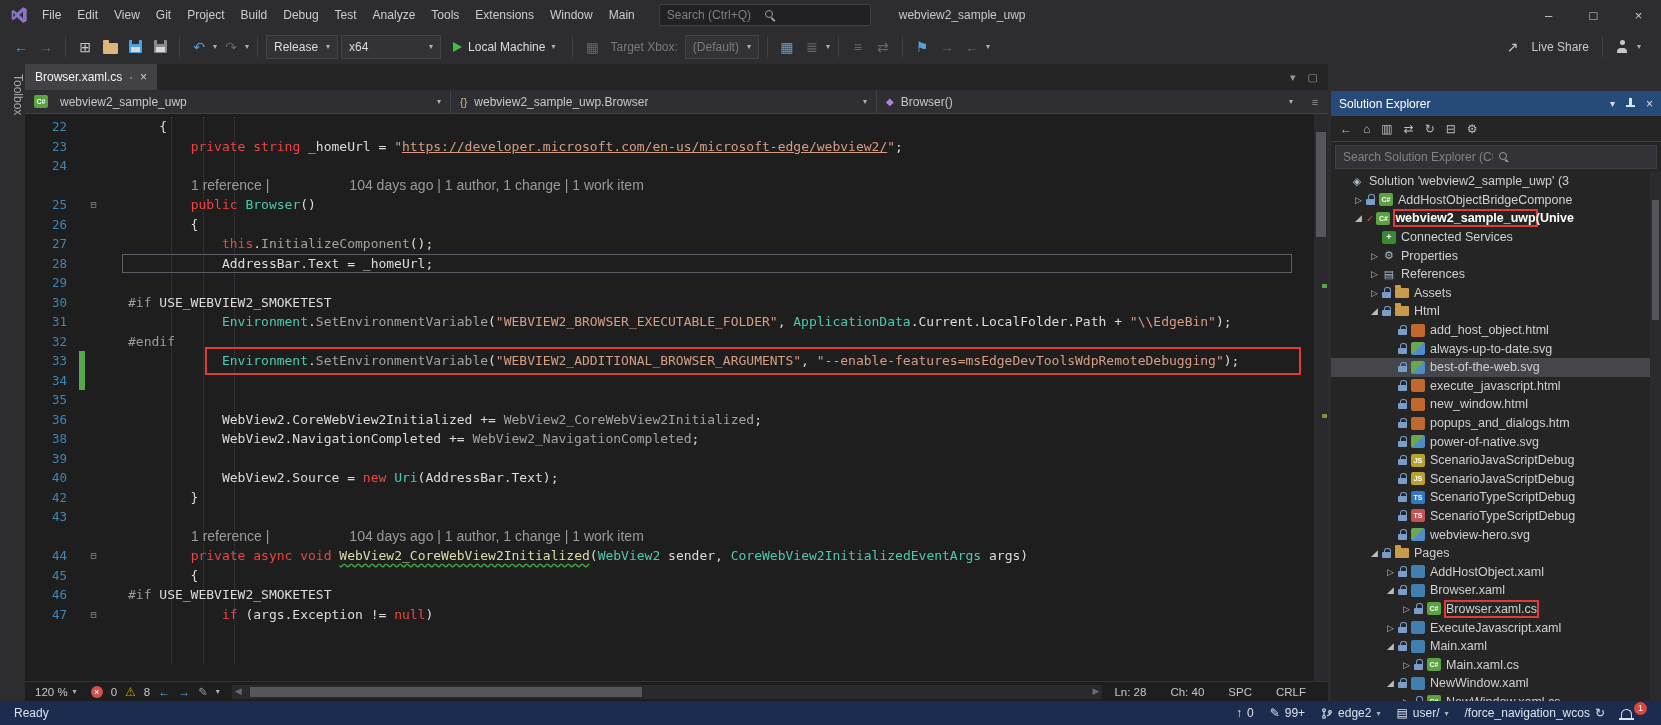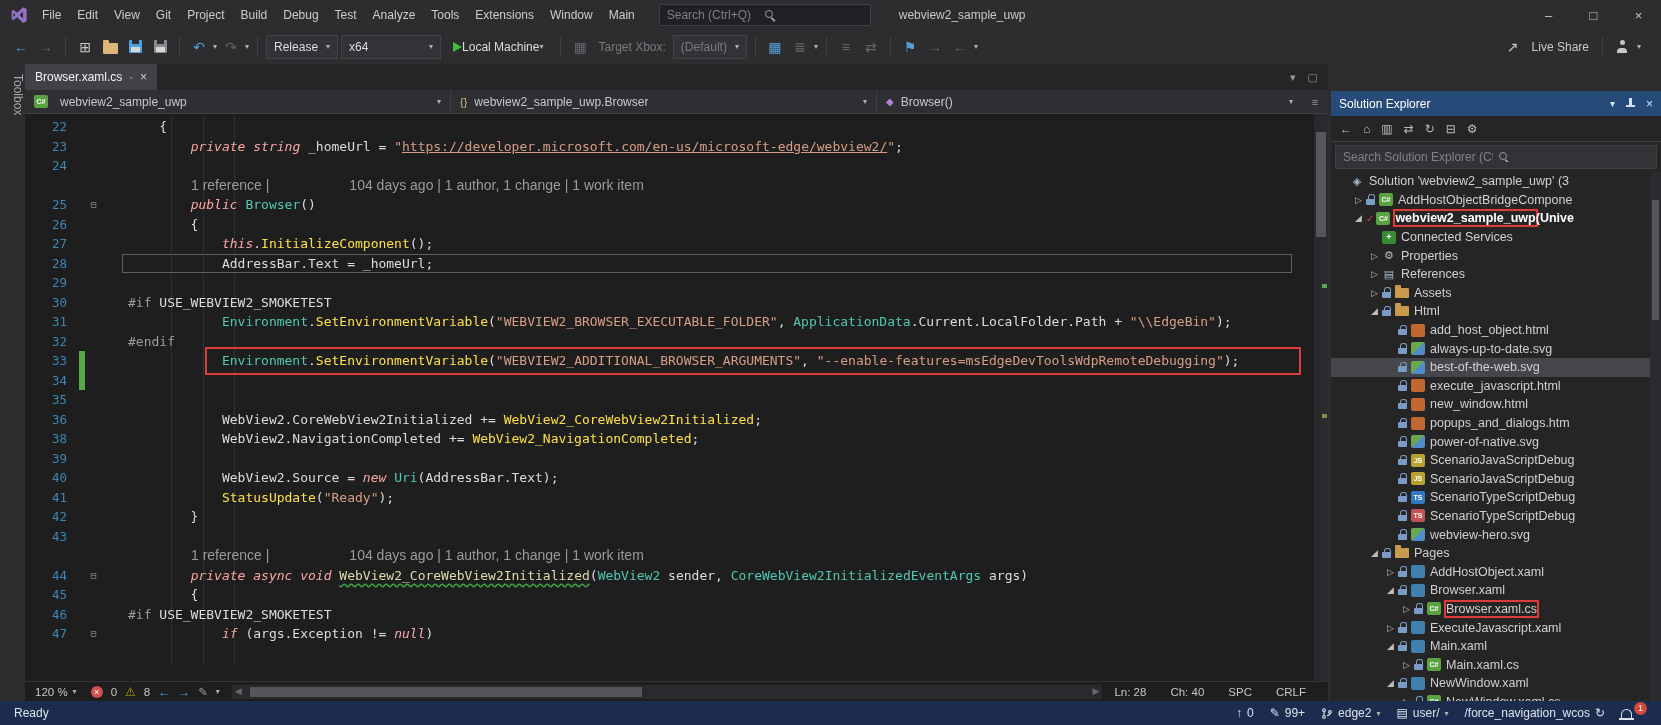--- a/index.html
+++ b/index.html
@@ -20,21 +20,21 @@
   .winbtn{width:45px;display:flex;align-items:center;justify-content:center;color:#cccccc;font-size:13px;}
 
   
   .toolbar{height:34px;background:#2d2d30;display:flex;align-items:center;padding:0 10px;gap:3px;flex:none;border-bottom:1px solid #2d2d30;}
   .tbtn{min-width:22px;height:24px;display:flex;align-items:center;justify-content:center;color:#c8c8c8;font-size:14px;}
   .tbtn.blue{color:#56a0d6;} .tbtn.dim{color:#656569;}
   .caret{font-size:8px;color:#b0b0b0;}
   .tsep{width:1px;height:20px;background:#404046;margin:0 5px;flex:none;}
   .combo{height:24px;background:#333337;border:1px solid #434346;display:flex;align-items:center;padding:0 7px;font-size:12px;color:#dcdcdc;gap:8px;}
   .combo.dim{color:#7a7a7e;}
-  .runbtn{display:flex;align-items:center;height:24px;padding:0 9px;color:#dcdcdc;font-size:12px;text-align:center;}
+  .runbtn{display:flex;align-items:center;gap:6px;height:24px;padding:0 9px;color:#dcdcdc;font-size:12px;text-align:center;}
   .play{width:0;height:0;border-left:9px solid #3fbe3f;border-top:5.5px solid transparent;border-bottom:5.5px solid transparent;}
   .dimtext{color:#7a7a7e;font-size:12px;padding:0 4px;}
   .i-folder{width:15px;height:11px;background:#dcb67a;border-radius:1px;position:relative;margin-top:3px;}
   .i-folder::before{content:'';position:absolute;top:-3px;left:0;width:6px;height:3px;background:#dcb67a;border-radius:1px 1px 0 0;}
   .i-floppy{width:13px;height:13px;background:#4aa3e0;position:relative;border-radius:1px;}
   .i-floppy::before{content:'';position:absolute;top:0;left:3px;width:7px;height:4px;background:#2d2d30;}
   .i-floppy::after{content:'';position:absolute;bottom:1px;left:2px;width:9px;height:5px;background:#d8d8d8;}
   .i-floppy.gray{background:#8a8a8e;}
   .toolbar-right{margin-left:auto;display:flex;align-items:center;gap:8px;color:#c8c8c8;font-size:12px;padding-right:10px;}
   .person{width:13px;height:13px;position:relative;}
@@ -59,21 +59,21 @@
   .navend{width:26px;display:flex;align-items:center;justify-content:center;color:#9a9a9a;font-size:11px;}
 
   .code-wrap{flex:1;display:flex;min-height:0;}
   .code-area{flex:1;min-width:0;position:relative;padding-top:3px;overflow:hidden;background:#1e1e1e;}
   .guide{position:absolute;top:3px;height:546px;width:0;border-left:1px dotted #3e3e44;z-index:0;}
   .crow{display:flex;height:19.5px;line-height:19.5px;font-family:"DejaVu Sans Mono",monospace;font-size:13px;position:relative;}
   .ln{width:54px;flex:none;text-align:right;padding-right:12px;color:#3f86b4;font-size:12.5px;}
   .chg{width:6px;flex:none;} .chg.on{background:#57a64a;}
   .fold{width:17px;flex:none;text-align:center;color:#858585;font-size:10px;}
   .codeText{flex:1;min-width:0;white-space:pre;padding-left:26px;position:relative;}
-  .tk-p{color:#dcdcdc;} .tk-k{color:#fca5a5;font-style:italic;} .tk-t{color:#4ec9b0;} .tk-m{color:#fde047;}
+  .tk-p{color:#dcdcdc;} .tk-k{color:#ef4444;} .tk-t{color:#4ec9b0;} .tk-m{color:#a3a3a3;}
   .tk-s{color:#d69d85;} .tk-su{color:#d69d85;text-decoration:underline;}
   .tk-ppk{color:#9b9b9b;}
   .tk-mw{color:#dcdcaa;text-decoration:underline;text-decoration-style:wavy;text-decoration-color:#3fae46;text-underline-offset:3px;}
   .crow.cur .codeText::after{content:"";position:absolute;left:20px;right:22px;top:0;bottom:0;border:1px solid #5e5e66;pointer-events:none;}
   .redbox{position:absolute;left:103px;right:13px;top:-4px;bottom:-4px;border:2px solid #e03b3b;pointer-events:none;z-index:3;}
   .lensText{padding-left:89px;font-family:"Liberation Sans",sans-serif;font-size:14px;color:#9a9a9a;white-space:pre;}
   .lens-meta{margin-left:80px;}
 
   .vscroll{width:14px;flex:none;background:#29292e;position:relative;}
   .vthumb{position:absolute;left:2px;right:2px;top:18px;height:105px;background:#55555c;}
@@ -386,26 +386,20 @@
               <span class="fold"></span>
               <span class="codeText"></span>
             </div>
             <div class="crow">
               <span class="ln">40</span>
               <span class="chg"></span>
               <span class="fold"></span>
               <span class="codeText"><span class="tk-p">            WebView2.Source = </span><span class="tk-k">new</span><span class="tk-p"> </span><span class="tk-t">Uri</span><span class="tk-p">(AddressBar.Text);</span></span>
             </div>
             <div class="crow">
-              <span class="ln">41</span>
-              <span class="chg"></span>
-              <span class="fold"></span>
-              <span class="codeText"><span class="tk-p">            </span><span class="tk-m">StatusUpdate</span><span class="tk-p">(</span><span class="tk-s">"Ready"</span><span class="tk-p">);</span></span>
-            </div>
-            <div class="crow">
               <span class="ln">42</span>
               <span class="chg"></span>
               <span class="fold"></span>
               <span class="codeText"><span class="tk-p">        }</span></span>
             </div>
             <div class="crow">
               <span class="ln">43</span>
               <span class="chg"></span>
               <span class="fold"></span>
               <span class="codeText"></span>

